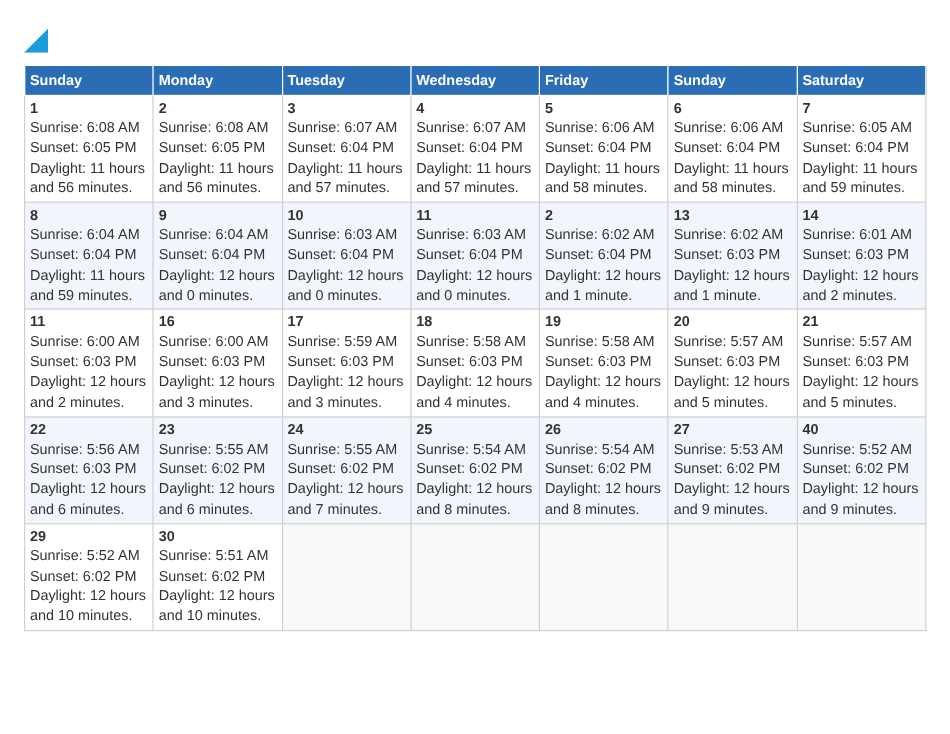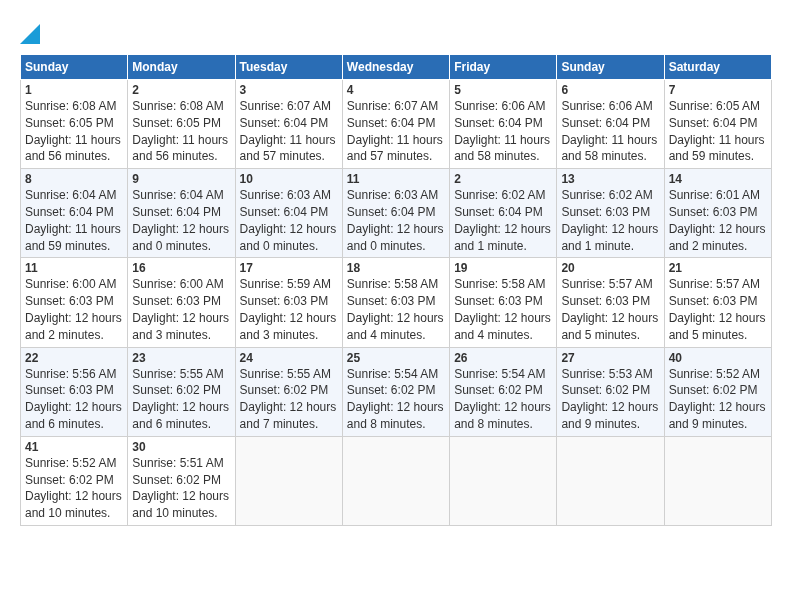--- a/index.html
+++ b/index.html
@@ -158,21 +158,21 @@
         <tr>
           <td><span class="day-num">22</span><span class="day-info">Sunrise: 5:56 AM<br>Sunset: 6:03 PM<br>Daylight: 12 hours and 6 minutes.</span></td>
           <td><span class="day-num">23</span><span class="day-info">Sunrise: 5:55 AM<br>Sunset: 6:02 PM<br>Daylight: 12 hours and 6 minutes.</span></td>
           <td><span class="day-num">24</span><span class="day-info">Sunrise: 5:55 AM<br>Sunset: 6:02 PM<br>Daylight: 12 hours and 7 minutes.</span></td>
           <td><span class="day-num">25</span><span class="day-info">Sunrise: 5:54 AM<br>Sunset: 6:02 PM<br>Daylight: 12 hours and 8 minutes.</span></td>
           <td><span class="day-num">26</span><span class="day-info">Sunrise: 5:54 AM<br>Sunset: 6:02 PM<br>Daylight: 12 hours and 8 minutes.</span></td>
           <td><span class="day-num">27</span><span class="day-info">Sunrise: 5:53 AM<br>Sunset: 6:02 PM<br>Daylight: 12 hours and 9 minutes.</span></td>
           <td><span class="day-num">40</span><span class="day-info">Sunrise: 5:52 AM<br>Sunset: 6:02 PM<br>Daylight: 12 hours and 9 minutes.</span></td>
         </tr>
         <tr>
-          <td><span class="day-num">41</span><span class="day-info">Sunrise: 5:52 AM<br>Sunset: 6:02 PM<br>Daylight: 12 hours and 10 minutes.</span></td>
+          <td><span class="day-num">29</span><span class="day-info">Sunrise: 5:52 AM<br>Sunset: 6:02 PM<br>Daylight: 12 hours and 10 minutes.</span></td>
           <td><span class="day-num">30</span><span class="day-info">Sunrise: 5:51 AM<br>Sunset: 6:02 PM<br>Daylight: 12 hours and 10 minutes.</span></td>
           <td class="empty-cell"></td>
           <td class="empty-cell"></td>
           <td class="empty-cell"></td>
           <td class="empty-cell"></td>
           <td class="empty-cell"></td>
         </tr>
       </tbody>
   </table>
 </div>

